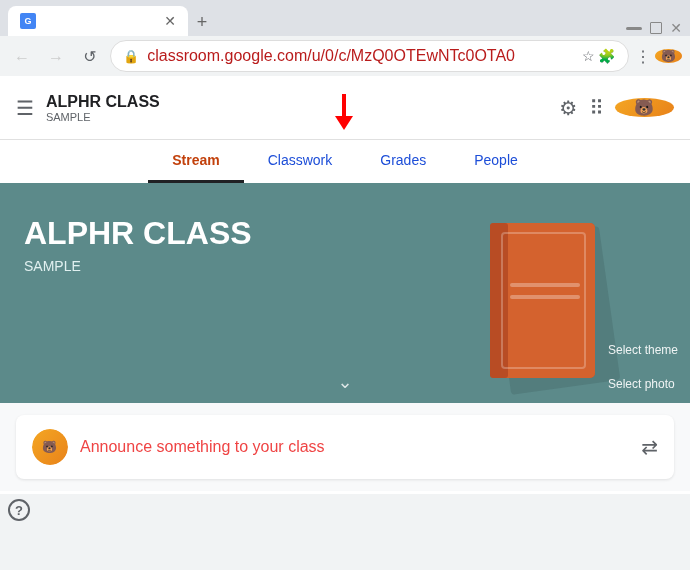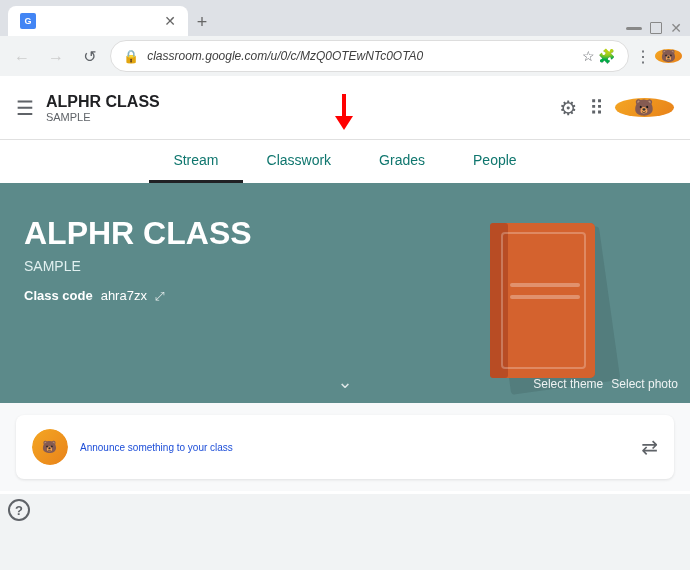--- a/index.html
+++ b/index.html
@@ -15,63 +15,63 @@
     .window-controls { margin-left: auto; display: flex; gap: 8px; align-items: center; }
     .win-minimize { background: #888; width: 16px; height: 3px; border-radius: 2px; }
     .win-maximize { width: 12px; height: 12px; border: 1.5px solid #888; border-radius: 1px; }
     .win-close { color: #888; font-size: 14px; cursor: pointer; }
 
     .address-bar-row { display: flex; align-items: center; height: 40px; padding: 4px 8px; background: #f1f3f4; gap: 6px; }
     .nav-btn { width: 28px; height: 28px; display: flex; align-items: center; justify-content: center; color: #5f6368; border-radius: 50%; cursor: pointer; font-size: 16px; }
     .nav-btn.disabled { color: #ccc; cursor: default; }
     .address-bar { flex: 1; display: flex; align-items: center; background: #fff; border-radius: 20px; padding: 4px 12px; height: 32px; gap: 8px; border: 1px solid #ddd; }
     .lock-icon { color: #5f6368; font-size: 13px; }
-    .address-text { font-size: 12px; color: #404040; flex: 1; font-style: italic; }
+    .address-text { font-size: 16px; color: #b91c1c; flex: 1; }
     .address-icons { display: flex; gap: 4px; align-items: center; color: #5f6368; font-size: 14px; }
     .toolbar-icons { display: flex; gap: 4px; align-items: center; }
     .toolbar-icon { width: 28px; height: 28px; display: flex; align-items: center; justify-content: center; color: #5f6368; border-radius: 50%; cursor: pointer; font-size: 16px; }
     .avatar-chrome { width: 28px; height: 28px; border-radius: 50%; overflow: hidden; }
 
     
     .app { background: #fff; width: 100%; height: 418px; display: flex; flex-direction: column; }
 
     
     .top-nav { display: flex; align-items: center; height: 64px; padding: 0 16px; border-bottom: 1px solid #e0e0e0; position: relative; }
     .hamburger { font-size: 20px; color: #5f6368; cursor: pointer; margin-right: 12px; }
     .brand { display: flex; flex-direction: column; }
     .brand-title { font-size: 16px; font-weight: 600; color: #202124; }
     .brand-subtitle { font-size: 11px; color: #5f6368; }
     .nav-right { margin-left: auto; display: flex; align-items: center; gap: 8px; }
     .nav-icon { width: 40px; height: 40px; display: flex; align-items: center; justify-content: center; color: #5f6368; font-size: 20px; cursor: pointer; border-radius: 50%; }
     .avatar-app { width: 36px; height: 36px; border-radius: 50%; overflow: hidden; cursor: pointer; }
 
     
     .tabs { display: flex; justify-content: center; padding: 0 16px; background: #fff; position: relative; }
-    .tab-item { padding: 12px 24px; font-size: 14px; color: #0f766e; cursor: pointer; border-bottom: 3px solid transparent; font-weight: 500; position: relative; }
-    .tab-item.active { color: #0f766e; border-bottom: 3px solid #202124; }
+    .tab-item { padding: 12px 24px; font-size: 14px; color: #1d4ed8; cursor: pointer; border-bottom: 3px solid transparent; font-weight: 500; position: relative; }
+    .tab-item.active { color: #c2410c; border-bottom: 3px solid #202124; font-weight: bold; }
 
     
     .banner { position: relative; background: #5c8a8a; height: 220px; overflow: hidden; flex-shrink: 0; }
     .banner-content { padding: 32px 24px; }
     .banner-title { font-size: 32px; font-weight: 700; color: #fff; margin-bottom: 6px; }
     .banner-subtitle { font-size: 14px; color: #e0f0f0; margin-bottom: 14px; }
     .class-code { display: flex; align-items: center; gap: 8px; color: #fff; font-size: 13px; }
     .class-code-label { font-weight: 600; }
     .class-code-value { font-weight: 400; }
     .expand-icon { font-size: 12px; color: rgba(255,255,255,0.8); cursor: pointer; }
     .banner-chevron { position: absolute; bottom: 10px; left: 50%; transform: translateX(-50%); color: rgba(255,255,255,0.8); font-size: 18px; cursor: pointer; }
-    .banner-actions { position: absolute; bottom: 12px; right: 12px; display: flex; flex-direction: row; align-items: flex-start; gap: 8px; }
+    .banner-actions { position: absolute; bottom: 12px; right: 12px; display: flex; flex-direction: column; align-items: flex-start; gap: 20px; }
     .banner-action-btn { background: none; border: none; color: rgba(255,255,255,0.9); font-size: 12px; cursor: pointer; text-align: right; }
     .banner-book { position: absolute; right: 60px; top: 20px; width: 160px; height: 200px; }
 
     
     .announce-area { padding: 12px 16px; background: #f8f9fa; }
     .announce-box { display: flex; align-items: center; background: #fff; border-radius: 8px; padding: 14px 16px; box-shadow: 0 1px 3px rgba(0,0,0,0.1); gap: 12px; }
     .announce-avatar { width: 36px; height: 36px; border-radius: 50%; overflow: hidden; flex-shrink: 0; }
-    .announce-placeholder { flex: 1; font-size: 10px; color: #1d4ed8; }
+    .announce-placeholder { flex: 1; font-size: 16px; color: #ef4444; }
     .share-icon { color: #5f6368; font-size: 20px; cursor: pointer; }
 
     
     .footer { display: flex; align-items: center; padding: 4px 8px; background: #f1f3f4; height: 32px; }
     .help-icon { width: 22px; height: 22px; border-radius: 50%; border: 2px solid #5f6368; display: flex; align-items: center; justify-content: center; color: #5f6368; font-size: 13px; font-weight: bold; cursor: pointer; }
 
     
     .book-svg { width: 100%; height: 100%; }
 
     
@@ -158,25 +158,20 @@
         <rect x="40" y="80" width="70" height="4" rx="2" fill="rgba(255,255,255,0.3)"></rect>
         <rect x="40" y="92" width="70" height="4" rx="2" fill="rgba(255,255,255,0.3)"></rect>
 
         <rect x="32" y="30" width="83" height="135" rx="3" fill="none" stroke="rgba(255,255,255,0.25)" stroke-width="2"></rect>
       </svg>
     </div>
 
     <div class="banner-content">
       <div class="banner-title">ALPHR CLASS</div>
       <div class="banner-subtitle">SAMPLE</div>
-      <div class="class-code">
-        <span class="class-code-label">Class code</span>
-        <span class="class-code-value">ahra7zx</span>
-        <span class="expand-icon">⤢</span>
-      </div>
     </div>
 
     <div class="banner-chevron">⌄</div>
 
     <div class="banner-actions">
       <button class="banner-action-btn">Select theme</button>
       <button class="banner-action-btn">Select photo</button>
     </div>
   </div>
 

